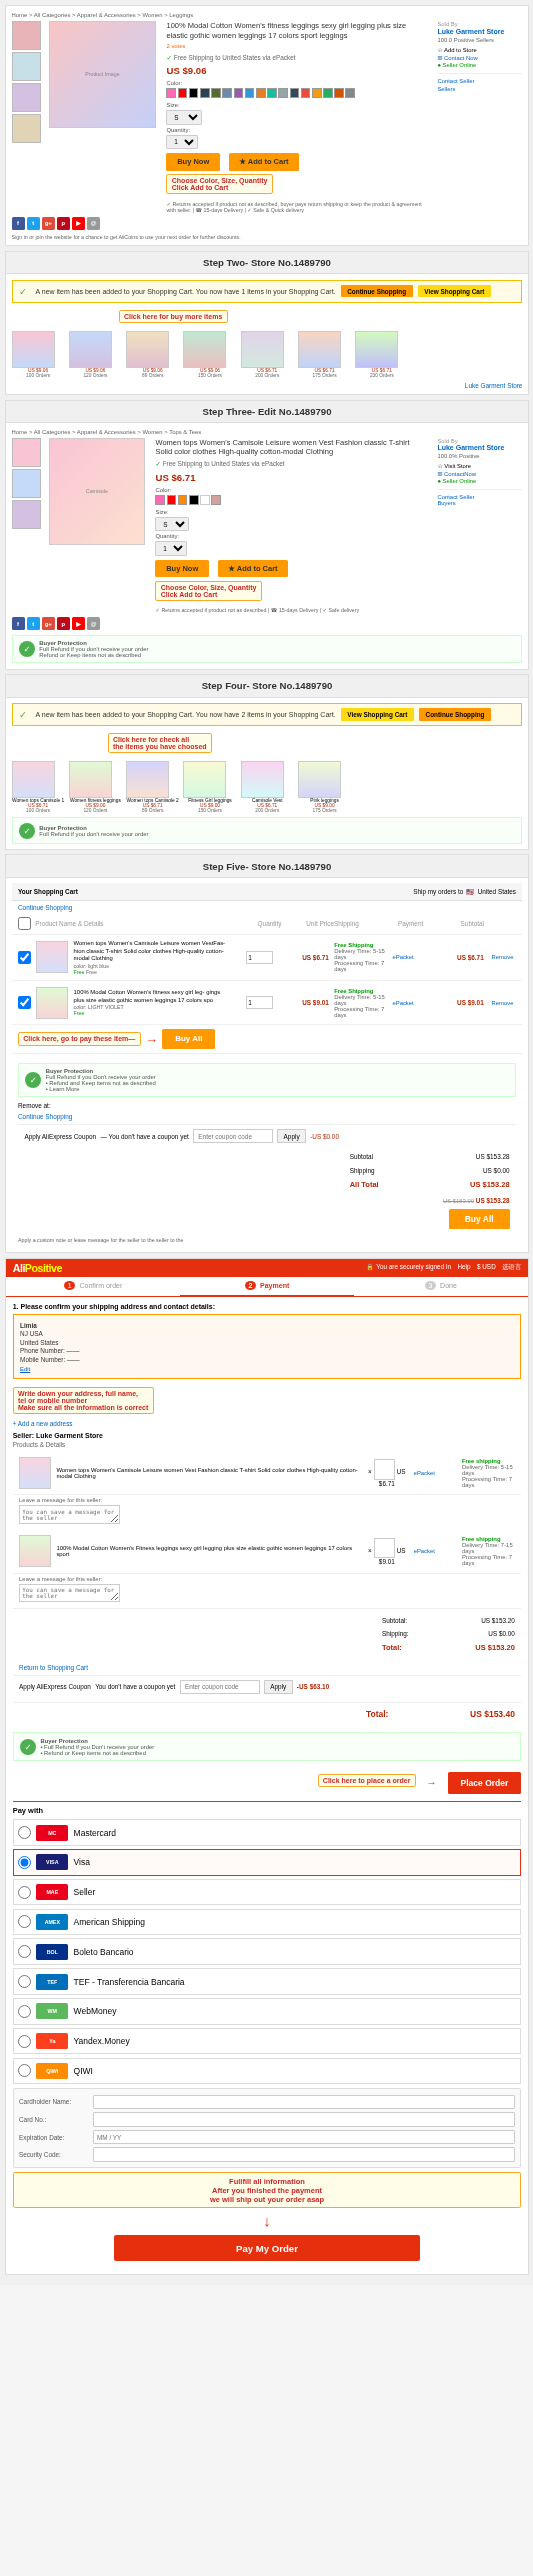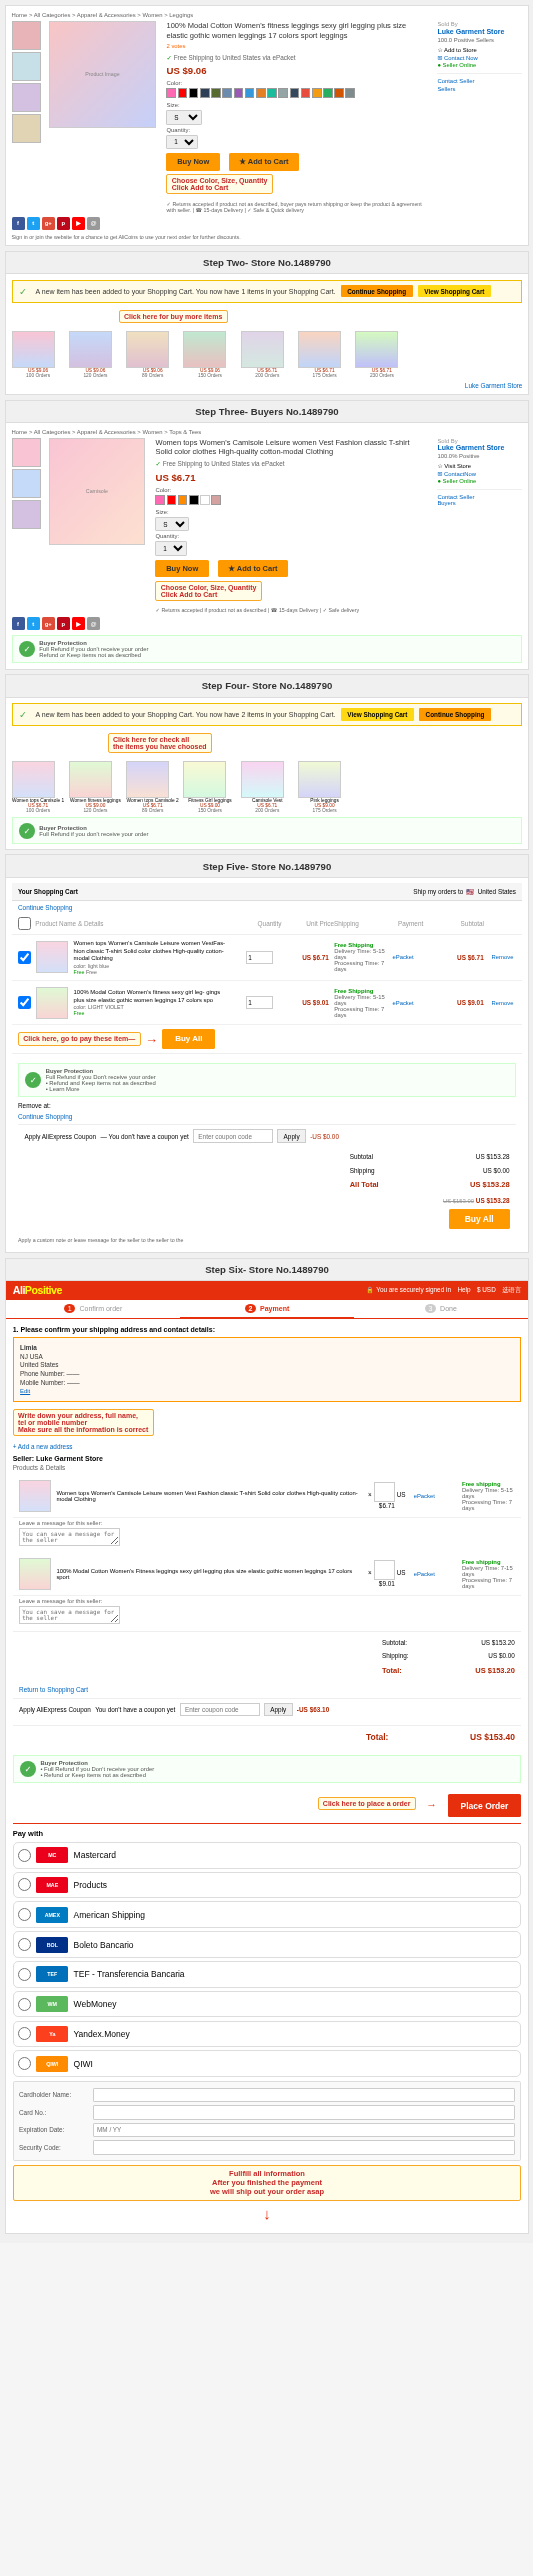--- a/index.html
+++ b/index.html
@@ -347,21 +347,21 @@
       gap: 3.2px;
       margin: 4.3px 0;
     }
 
     .payment-method-row {
       display: flex;
       align-items: center;
       gap: 5.3px;
       padding: 4.3px;
       border: 0.5px solid #ddd;
-      border-radius: 5px;
+      border-radius: 0;
       cursor: pointer;
     }
 
     .payment-method-row.selected {
       border-color: #e62f0c;
       background: #fff9f8;
     }
 
     .payment-logo {
       width: 32px;
@@ -793,21 +793,21 @@
     </div>
     
     <div style="text-align:right;font-size:6.4px;color:#0066c0;margin-top:2.1px;">
       <span>Luke Garment Store</span>
     </div>
   </div>
 </div>
 
 <div class="step-section">
   <div class="step-header">
-    <span>Step Three- Buyers No.1489790</span>
+    <span>Step Three- Edit No.1489790</span>
   </div>
   <div class="step-content">
     <div class="breadcrumb">Home &gt; All Categories &gt; Apparel &amp; Accessories &gt; Women &gt; Tops &amp; Tees</div>
     <div class="row-flex">
 
       <div style="display:flex;flex-direction:column;gap:2.1px;width:32px;">
         <div class="thumb-img" style="background:#f9c5d4;"></div>
         <div class="thumb-img" style="background:#c5d9f9;"></div>
         <div class="thumb-img" style="background:#d4c0e0;"></div>
       </div>
@@ -1073,23 +1073,20 @@
         </div>
         <button class="btn-buy-all">Buy All</button>
       </div>
 
       <div style="font-size:5.3px;color:#666;margin-top:3.2px;">Apply a custom note or leave message for the seller to the seller to the</div>
     </div>
   </div>
 </div>
 
 <div class="step-section">
-  <div class="step-header">
-    <span>Step Six- Store No.1489790</span>
-  </div>
 
   <div class="ali-header">
     <div class="ali-logo">
       Ali<span>Positive</span>
     </div>
     <div class="ali-header-right">
       <span>🔒 <span>You are securely signed in</span></span>
       <a href="#">Help</a>
       <span>$ USD</span>
       <span>选语言</span>
@@ -1237,24 +1234,29 @@
       <span>Pay with</span>
     </div>
 
     
     <div class="payment-methods">
       <div class="payment-method-row">
         <input type="radio" name="payment" style="">
         <div class="payment-logo mc-logo">MC</div>
         <span>Mastercard</span>
       </div>
+      <div class="payment-method-row selected">
+        <input type="radio" name="payment" checked="" style="">
+        <div class="payment-logo visa-logo">VISA</div>
+        <span>Visa</span>
+      </div>
       <div class="payment-method-row">
         <input type="radio" name="payment" style="">
         <div class="payment-logo mc-logo">MAE</div>
-        <span>Products</span>
+        <span>Seller</span>
       </div>
       <div class="payment-method-row">
         <input type="radio" name="payment" style="">
         <div class="payment-logo amex-logo">AMEX</div>
         <span>American Shipping</span>
       </div>
       <div class="payment-method-row">
         <input type="radio" name="payment" style="">
         <div class="payment-logo paypal-logo">BOL</div>
         <span>Boleto Bancario</span>
@@ -1307,17 +1309,18 @@
       After you finished the payment<br>
       we will ship out your order asap
     </div>
 
     
     <div style="display:flex;align-items:center;justify-content:center;margin:4.3px 0;">
       <span style="font-size:15px;color:#e62f0c;">↓</span>
     </div>
 
     
+    <button class="btn-pay-order">Pay My Order</button>
   </div>
 </div>
 
 </div>
 
 
 </body></html>

